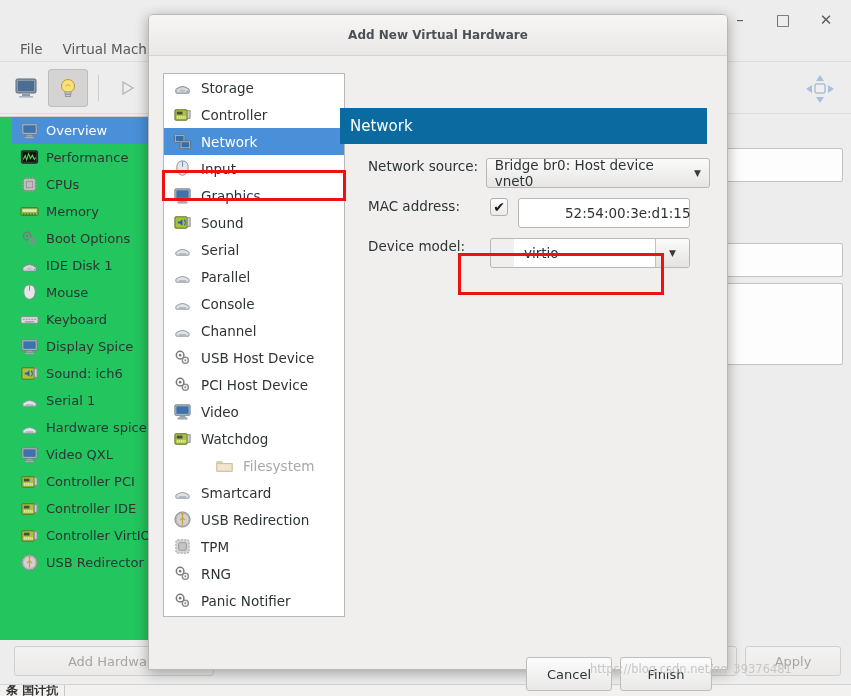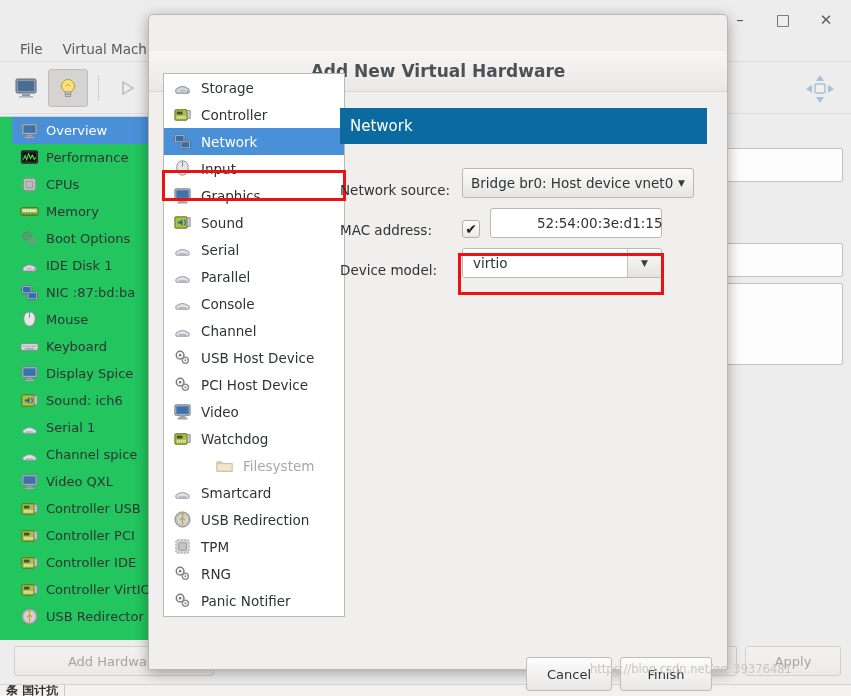--- a/index.html
+++ b/index.html
@@ -114,21 +114,21 @@
     border: 1px solid #bab8b6;
     border-radius: 5px 5px 0 0;
     box-shadow: 0 3px 14px rgba(0,0,0,0.33);
   }
   .dlg-title {
     height: 41px; width: 100%;
     background: linear-gradient(to bottom, #f7f6f5, #e9e8e7);
     border-bottom: 1px solid #d6d4d2;
     border-radius: 4px 4px 0 0;
     display: flex; align-items: center; justify-content: center;
-    font-size: 17px; font-weight: bold; color: #4c5157; margin-top: 36px;
+    font-size: 12px; font-weight: bold; color: #4c5157;
   }
   .dlg-body { position: absolute; left: 0; top: 44px; width: 580px; height: 612px; }
 
   .dev-list {
     position: absolute; left: 14px; top: 14px; width: 182px; height: 544px;
     background: #ffffff; border: 1px solid #b9b8b7;
     overflow: hidden;
   }
   .dev-row {
     height: 27px; display: flex; align-items: center; padding-left: 6px;
@@ -144,21 +144,21 @@
   #redbox-network { left: 13px; top: 111px; width: 184px; height: 31px; }
   #redbox-devmodel { left: 309px; top: 194px; width: 206px; height: 42px; }
 
   .panel-header {
     position: absolute; left: 191px; top: 49px; width: 367px; height: 36px;
     background: #0b6ba0; color: #ffffff;
     display: flex; align-items: center; padding-left: 10px;
     font-size: 15px;
   }
   .form { position: absolute; left: 191px; top: 99px; width: 370px; }
-  .form-row { display: flex; align-items: flex-end; height: 40px; }
+  .form-row { display: flex; align-items: flex-start; height: 40px; margin-left: 28px; }
   .form-lbl { width: 122px; font-size: 13.5px; color: #2e3436; }
 
   .combo {
     height: 30px; border: 1px solid #bab8b6; border-radius: 3px;
     background: linear-gradient(to bottom, #fbfbfa, #e6e5e4);
     display: flex; align-items: center; padding: 14px 8px;
     font-size: 13.5px; color: #2e3436;
   }
   .combo .arrow { margin-left: auto; font-size: 9px; color: #3a3a3a; }
   #network-source-combo { width: 232px; }
@@ -171,21 +171,21 @@
   }
   .txtfield {
     height: 30px; border: 1px solid #bab8b6; border-radius: 3px;
     background: #ffffff; display: flex; align-items: center; padding: 0 10px;
     font-size: 13.5px; color: #2e3436;
   }
   #mac-input { width: 172px; padding-left: 46px; }
 
   .combo2 {
     display: flex; height: 30px; width: 200px;
-    border: 1px solid #bab8b6; border-radius: 3px; overflow: hidden;
+    border: 1px solid #bab8b6; border-radius: 3px; overflow: hidden; padding-left: 23px;
   }
   .combo2 .entry { flex: 1; background: #ffffff; display: flex; align-items: center;
                    padding-left: 10px; font-size: 13.5px; }
   .combo2 .drop { width: 34px; background: linear-gradient(to bottom,#fbfbfa,#e4e3e2);
                   border-left: 1px solid #c4c2c0; display:flex; align-items:center;
                   justify-content:center; font-size: 9px; color:#3a3a3a; }
 
   #dlg-cancel-btn { position: absolute; left: 377px; top: 598px; width: 86px; height: 34px; }
   #dlg-finish-btn { position: absolute; left: 471px; top: 598px; width: 92px; height: 34px; }
 
@@ -337,31 +337,20 @@
                 <path d="M3 12 q7 -6 14 0 v3 a1 1 0 0 1 -1 1 H4 a1 1 0 0 1 -1 -1 z" fill="#d2d7da" stroke="#7b848c"></path>
                 <ellipse cx="10" cy="13.5" rx="3" ry="1.2" fill="#b9c0c6"></ellipse>
                 <circle cx="15.2" cy="14.2" r="0.8" fill="#8b949c"></circle>
               </svg>
             </span>
             <span>IDE Disk 1</span>
           </div>
           <div class="hw-row">
             <span class="hw-ico">
               <svg width="19" height="19" viewBox="0 0 20 20">
-                <rect x="1.5" y="3" width="11" height="8" rx="1" fill="#c9ced2" stroke="#5f6a72"></rect>
-                <rect x="2.8" y="4.2" width="8.4" height="5.6" fill="#2e6fb0"></rect>
-                <rect x="7.5" y="9.5" width="11" height="8" rx="1" fill="#c9ced2" stroke="#5f6a72"></rect>
-                <rect x="8.8" y="10.7" width="8.4" height="5.6" fill="#2e6fb0"></rect>
-              </svg>
-            </span>
-            <span>NIC :87:bd:ba</span>
-          </div>
-          <div class="hw-row">
-            <span class="hw-ico">
-              <svg width="19" height="19" viewBox="0 0 20 20">
                 <path d="M10 2 c4 0 6 3 6 7 s-2 8 -6 8 s-6 -4 -6 -8 s2 -7 6 -7 z" fill="#e6e6e6" stroke="#8b8b8b"></path>
                 <line x1="10" y1="2.5" x2="10" y2="8" stroke="#5a8fc9" stroke-width="1.1"></line>
               </svg>
             </span>
             <span>Mouse</span>
           </div>
           <div class="hw-row">
             <span class="hw-ico">
               <svg width="19" height="19" viewBox="0 0 20 20">
                 <rect x="1" y="7" width="18" height="7" rx="1.5" fill="#dcdcdc" stroke="#8b8b8b"></rect>
@@ -408,21 +397,21 @@
             </span>
             <span>Serial 1</span>
           </div>
           <div class="hw-row">
             <span class="hw-ico">
               <svg width="19" height="19" viewBox="0 0 20 20">
                 <path d="M3 13 q7 -6 14 0 v2 a1 1 0 0 1 -1 1 H4 a1 1 0 0 1 -1 -1 z" fill="#dfe3e6" stroke="#8b949c"></path>
                 <rect x="6" y="14" width="8" height="1.6" rx="0.6" fill="#a9b2ba"></rect>
               </svg>
             </span>
-            <span>Channel spice</span>
+            <span>Hardware spice</span>
           </div>
           <div class="hw-row">
             <span class="hw-ico">
               <svg width="19" height="19" viewBox="0 0 20 20">
                 <rect x="2" y="3" width="16" height="11" rx="1" fill="#b7bec4" stroke="#6f7a84"></rect>
                 <rect x="3.5" y="4.5" width="13" height="8" fill="#3d72ad"></rect>
                 <rect x="7" y="14.5" width="6" height="2" fill="#9aa4ac"></rect>
                 <rect x="5" y="16.5" width="10" height="1.6" rx="0.6" fill="#b7bec4" stroke="#6f7a84" stroke-width="0.5"></rect>
               </svg>
             </span>
@@ -436,71 +425,54 @@
                 <rect x="4" y="7" width="6" height="3" fill="#4a4a4a"></rect>
                 <g fill="#dfe8a8">
                   <rect x="4" y="11.5" width="1.4" height="3"></rect>
                   <rect x="6" y="11.5" width="1.4" height="3"></rect>
                   <rect x="8" y="11.5" width="1.4" height="3"></rect>
                   <rect x="10" y="11.5" width="1.4" height="3"></rect>
                   <rect x="12" y="11.5" width="1.4" height="3"></rect>
                 </g>
               </svg>
             </span>
-            <span>Controller USB</span>
+            <span>Controller PCI</span>
           </div>
           <div class="hw-row">
             <span class="hw-ico">
               <svg width="19" height="19" viewBox="0 0 20 20">
                 <rect x="2" y="5" width="13" height="11" rx="1" fill="#a8c23c" stroke="#5d6b1c"></rect>
                 <rect x="15" y="6" width="3" height="8" fill="#cfcfcf" stroke="#8b8b8b"></rect>
                 <rect x="4" y="7" width="6" height="3" fill="#4a4a4a"></rect>
                 <g fill="#dfe8a8">
                   <rect x="4" y="11.5" width="1.4" height="3"></rect>
                   <rect x="6" y="11.5" width="1.4" height="3"></rect>
                   <rect x="8" y="11.5" width="1.4" height="3"></rect>
                   <rect x="10" y="11.5" width="1.4" height="3"></rect>
                   <rect x="12" y="11.5" width="1.4" height="3"></rect>
                 </g>
               </svg>
             </span>
-            <span>Controller PCI</span>
+            <span>Controller IDE</span>
           </div>
           <div class="hw-row">
             <span class="hw-ico">
               <svg width="19" height="19" viewBox="0 0 20 20">
                 <rect x="2" y="5" width="13" height="11" rx="1" fill="#a8c23c" stroke="#5d6b1c"></rect>
                 <rect x="15" y="6" width="3" height="8" fill="#cfcfcf" stroke="#8b8b8b"></rect>
                 <rect x="4" y="7" width="6" height="3" fill="#4a4a4a"></rect>
                 <g fill="#dfe8a8">
                   <rect x="4" y="11.5" width="1.4" height="3"></rect>
                   <rect x="6" y="11.5" width="1.4" height="3"></rect>
                   <rect x="8" y="11.5" width="1.4" height="3"></rect>
                   <rect x="10" y="11.5" width="1.4" height="3"></rect>
                   <rect x="12" y="11.5" width="1.4" height="3"></rect>
                 </g>
               </svg>
             </span>
-            <span>Controller IDE</span>
-          </div>
-          <div class="hw-row">
-            <span class="hw-ico">
-              <svg width="19" height="19" viewBox="0 0 20 20">
-                <rect x="2" y="5" width="13" height="11" rx="1" fill="#a8c23c" stroke="#5d6b1c"></rect>
-                <rect x="15" y="6" width="3" height="8" fill="#cfcfcf" stroke="#8b8b8b"></rect>
-                <rect x="4" y="7" width="6" height="3" fill="#4a4a4a"></rect>
-                <g fill="#dfe8a8">
-                  <rect x="4" y="11.5" width="1.4" height="3"></rect>
-                  <rect x="6" y="11.5" width="1.4" height="3"></rect>
-                  <rect x="8" y="11.5" width="1.4" height="3"></rect>
-                  <rect x="10" y="11.5" width="1.4" height="3"></rect>
-                  <rect x="12" y="11.5" width="1.4" height="3"></rect>
-                </g>
-              </svg>
-            </span>
             <span>Controller VirtIO</span>
           </div>
           <div class="hw-row">
             <span class="hw-ico">
               <svg width="19" height="19" viewBox="0 0 20 20">
                 <circle cx="10" cy="10" r="8" fill="#b9b9b9" stroke="#8b8b8b"></circle>
                 <circle cx="10" cy="10" r="6" fill="#d2d2d2"></circle>
                 <path d="M10 4.5 v11 M10 8 l-2.6 2.6 M10 8 l2.6 2.6" stroke="#c9a23a" stroke-width="1.3" fill="none"></path>
                 <circle cx="10" cy="4.2" r="1.2" fill="#c9a23a"></circle>
               </svg>

